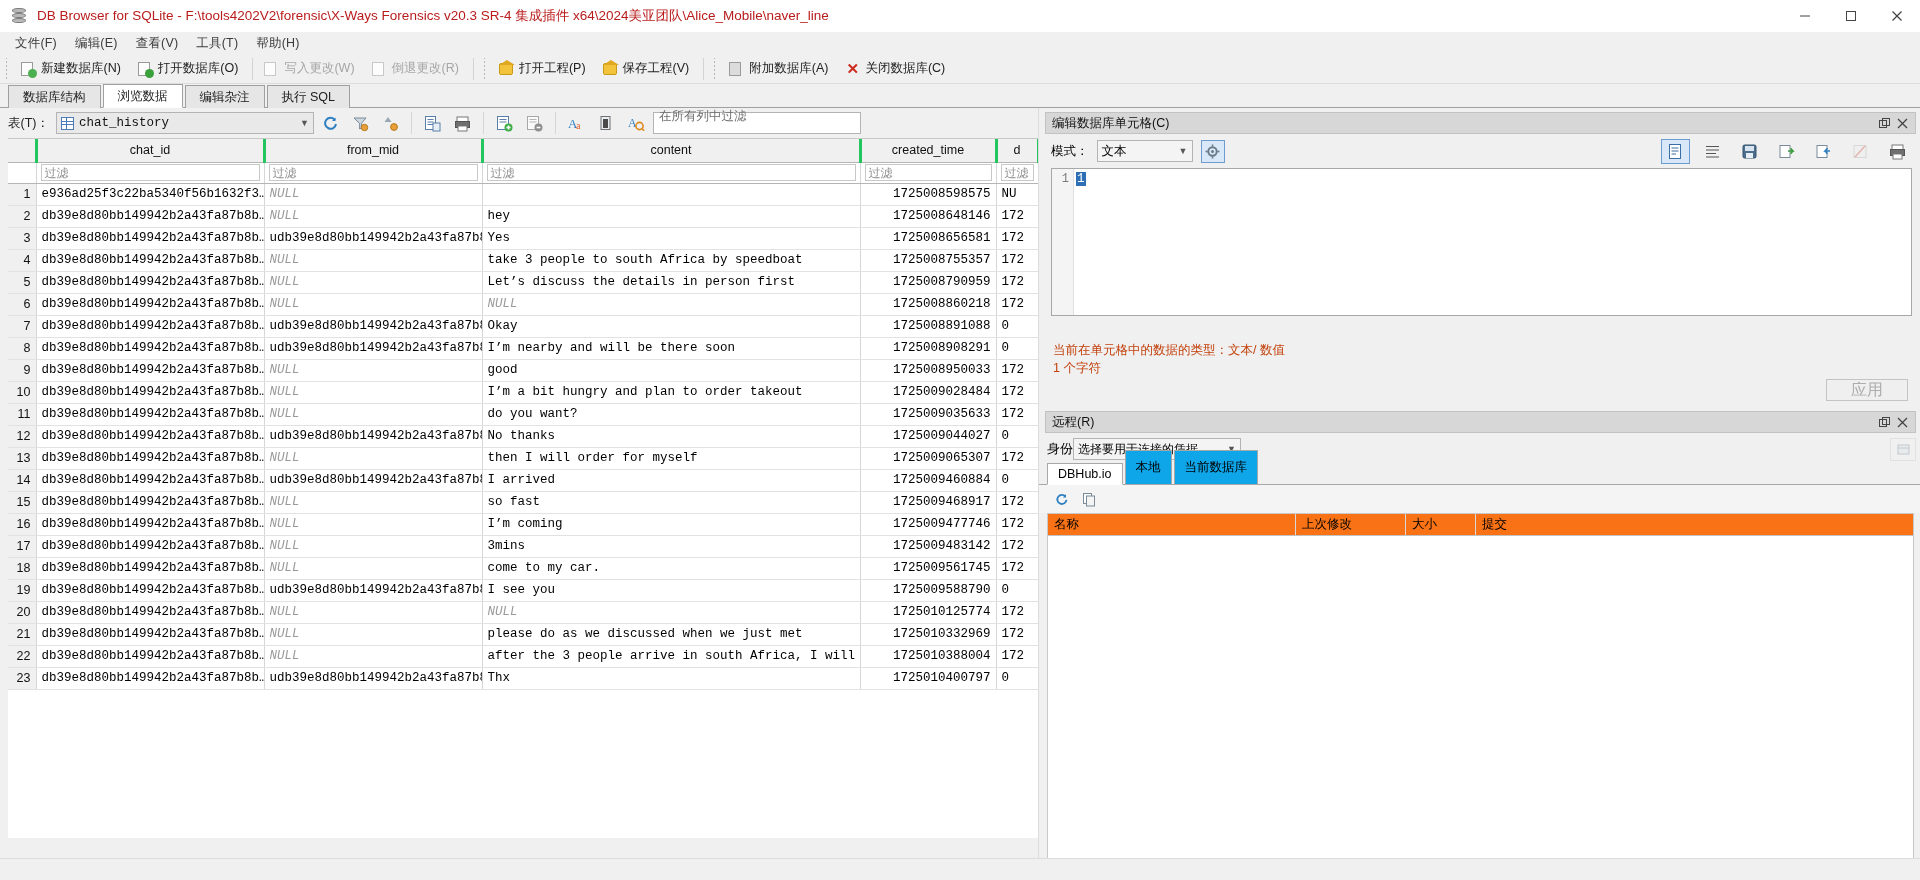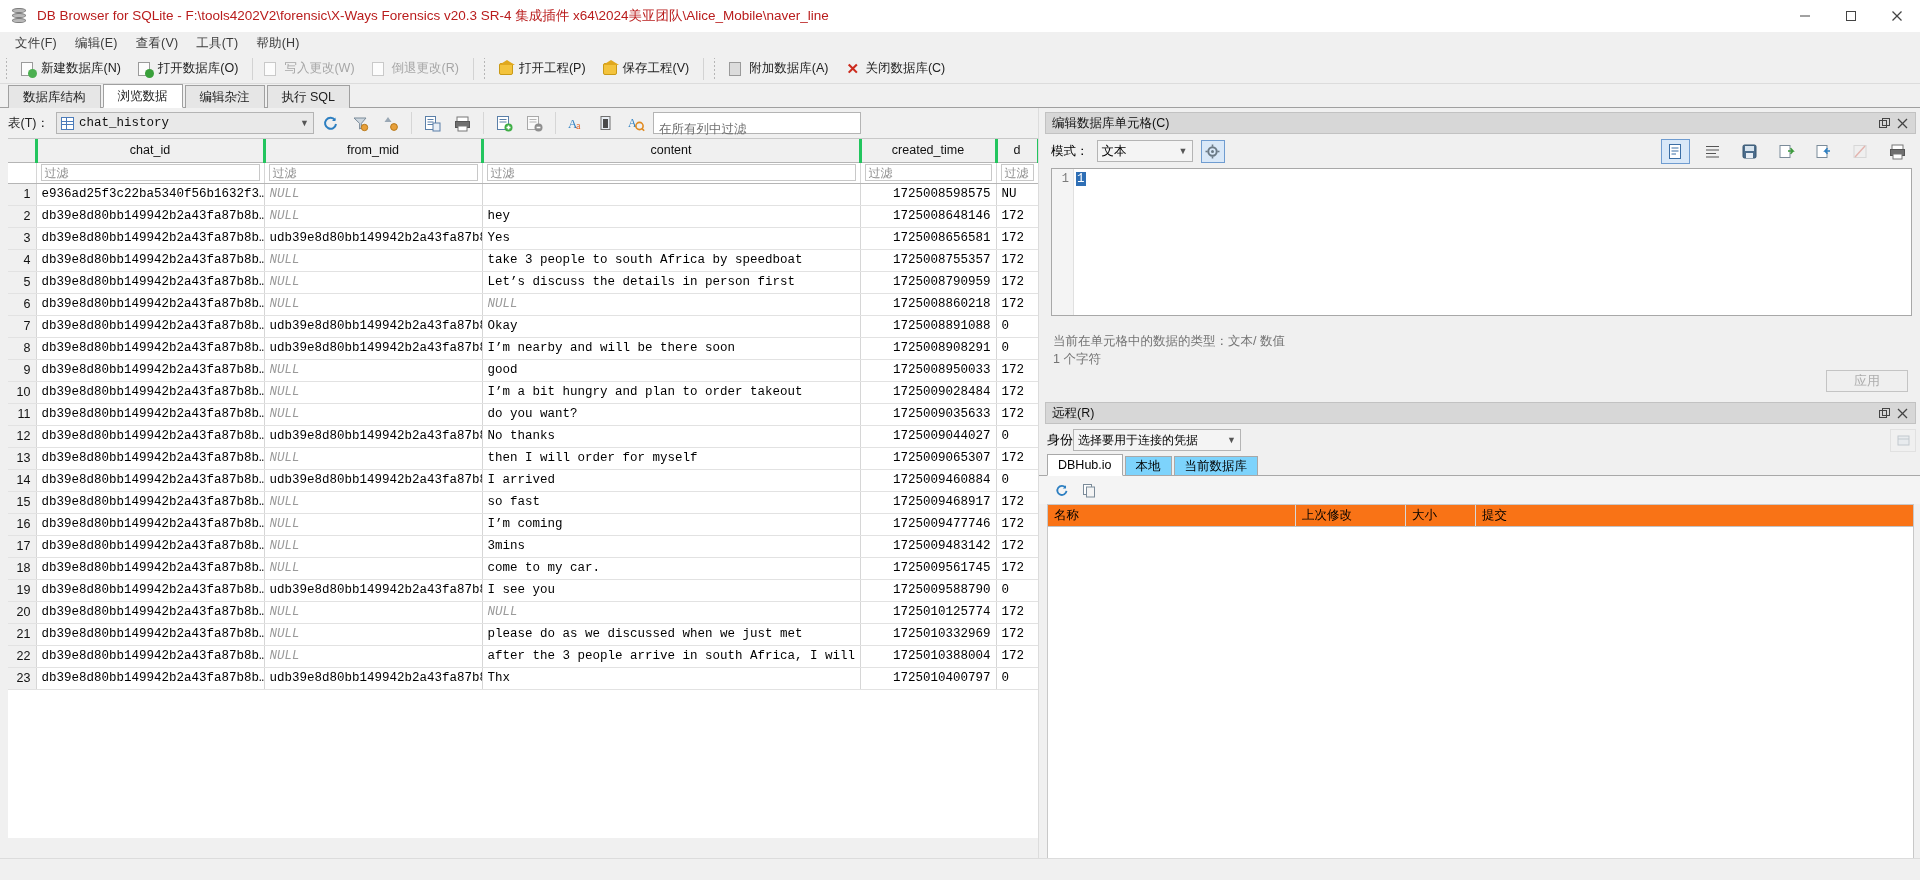--- a/index.html
+++ b/index.html
@@ -103,21 +103,21 @@
     font-size: 12.5px; color: #111; width: 258px; position: relative;
   }
   .combo .caret { margin-left: auto; font-size: 9px; color: #555; }
   .combo .grid-ic { width: 13px; height: 13px; border: 1px solid #4c7cba; background: #fff; position: relative; flex:0 0 auto;}
   .combo .grid-ic:before { content:''; position:absolute; left:0; top:3px; width:11px; height:1px; background:#4c7cba; box-shadow: 0 3px 0 #4c7cba;}
   .combo .grid-ic:after { content:''; position:absolute; left:4px; top:0; width:1px; height:11px; background:#4c7cba;}
   .tbtn { width: 27px; height: 26px; display:flex; align-items:center; justify-content:center; }
   .vsep { width: 1px; height: 22px; background: #d6d6d6; margin: 0 4px; }
   .filterinput {
     height: 22px; width: 208px; background: #ffffff; border: 1px solid #b4b4b4;
-    display:flex; align-items:flex-start; padding: 8px 5px; font-size: 12.5px; color: #6f6f6f;
+    display:flex; align-items:flex-end; padding: 8px 5px; font-size: 12.5px; color: #6f6f6f;
   }
 
   
   .gridwrap { flex: 1 1 auto; min-height: 0; overflow: hidden; background: #fff; margin: 0 0 0 8px; border-top: 1px solid #c8c8c8; position: relative; }
   table.grid { border-collapse: collapse; table-layout: fixed; width: 1030px; font-size: 12.5px; }
   table.grid th, table.grid td {
     border-right: 1px solid #d6d6d6; border-bottom: 1px solid #e2e2e2;
     height: 22px; padding: 0 5px; overflow: hidden; white-space: nowrap;
   }
   table.grid thead th {
@@ -162,35 +162,35 @@
 
   .editor {
     height: 148px; border: 1px solid #a8a8a8; background: #ffffff; display: flex;
     margin: 2px 2px 0 4px;
   }
   .ed-gutter { width: 22px; background: #f4f4f4; border-right: 1px solid #e0e0e0; text-align: right;
     padding: 3px 4px 0 0; font-family: "Liberation Mono", monospace; font-size: 12px; color: #7a7a7a; }
   .ed-body { flex: 1 1 auto; padding: 3px 0 0 2px; font-family: "Liberation Mono", monospace; font-size: 12.5px; }
   .ed-sel { background: #2f6fb5; color: #fff; padding: 0 1px; }
 
-  .statusline { padding: 16px 4px 0 6px; font-size: 12.5px; color: #737373; line-height: 18px; }
+  .statusline { padding: 25px 4px 0 6px; font-size: 12.5px; color: #c2410c; line-height: 18px; }
   .applyrow { display: flex; justify-content: flex-end; padding: 2px 6px 6px 0; }
   .applybtn { width: 82px; height: 22px; border: 1px solid #c4c4c4; background: #efefef; color: #adadad;
-    display: flex; align-items: center; justify-content: center; font-size: 13px; }
+    display: flex; align-items: center; justify-content: center; font-size: 16px; }
 
   .idrow { height: 30px; display: flex; align-items: center; gap: 0; padding: 6px 4px 4px 8px; }
   .idcombo { width: 168px; height: 22px; background: #f4f4f4; border: 1px solid #b4b4b4;
     display: flex; align-items: center; padding: 0 4px; font-size: 12px; }
   .idcombo .caret { margin-left: auto; font-size: 9px; color: #555; }
   .idrow .rspacer { flex: 1 1 auto; }
   .idbtn { width: 26px; height: 23px; border: 1px solid #cfcfcf; background: #f2f2f2; display:flex;align-items:center;justify-content:center; opacity:.45;}
 
   .rtabs { display: flex; align-items: flex-end; padding-left: 8px; border-bottom: 1px solid #a8a8a8; height: 22px; text-align: right; }
-  .rtab { height: 19px; padding: 0 10px; font-size: 12.5px; display:flex; align-items:center;
-    border: 1px solid #a8a8a8; border-bottom: none; background: #7dd3fc; margin-right: 2px; }
+  .rtab { height: 34px; padding: 0 10px; font-size: 12.5px; display:flex; align-items:center;
+    border: 1px solid #a8a8a8; border-bottom: none; background: #0ea5e9; margin-right: 2px; }
   .rtab.active { background: #ffffff; border-bottom: 1px solid #ffffff; position: relative; top: 1px; height: 22px; }
 
   .rsub { height: 28px; display: flex; align-items: center; padding-left: 10px; gap: 4px; background:#f4f4f4;}
   .rsub .sb { width: 24px; height: 22px; display:flex; align-items:center; justify-content:center; }
 
   .rtable { flex: 1 1 auto; min-height: 0; background: #ffffff; margin: 0 6px 0 8px; border: 1px solid #c8c8c8; border-bottom: none;}
   .rthead { display: flex; height: 22px; background: #f97316; border-bottom: 1px solid #c2c2c2; font-size: 12.5px; }
   .rthead div { padding: 2px 6px; border-right: 1px solid #d8d8d8; }
   .rth-name { width: 248px; }
   .rth-mod  { width: 110px; }

